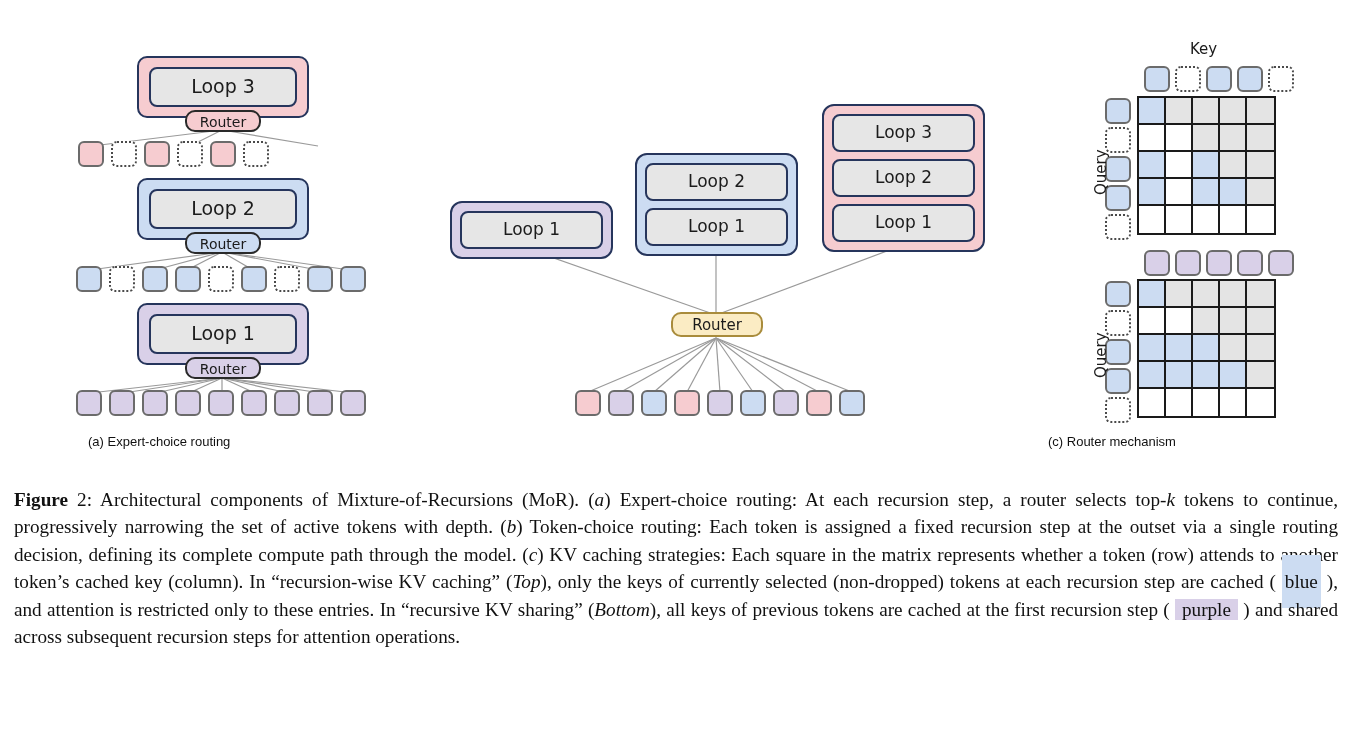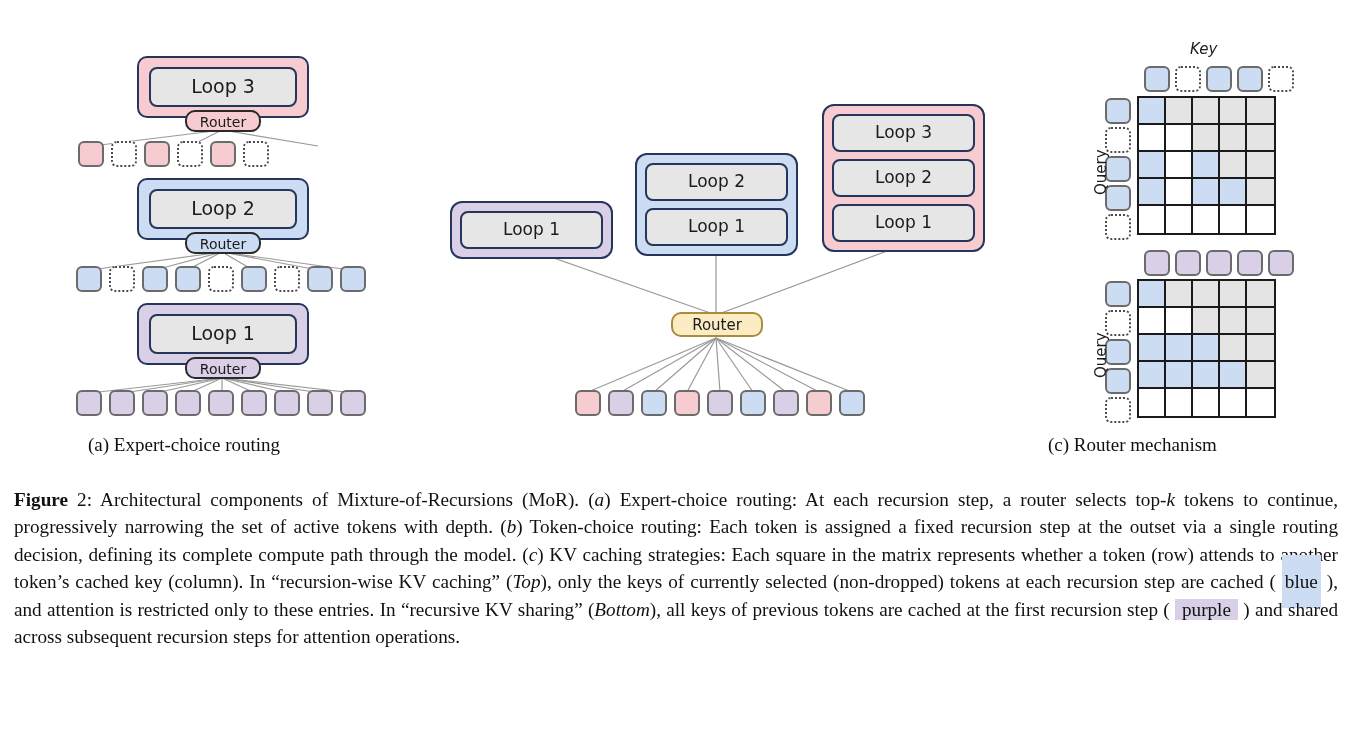--- a/index.html
+++ b/index.html
@@ -81,22 +81,22 @@
   .mcell.blue{background:#ccdcf2;}
   .mcell.gray{background:#e4e4e4;}
   .mcell.white{background:#ffffff;}
 
   .axis-label{
     position:absolute;font-family:"DejaVu Sans", sans-serif;font-size:15px;color:#1b1b1b;
   }
   .axis-label.vert{transform:rotate(-90deg);transform-origin:left top;white-space:nowrap;}
 
   .subcap{
-    position:absolute;font-family:Liberation Serif, serif;
-    font-size:19px;color:#111;white-space:nowrap;
+    position:absolute;font-family:Liberation Sans, sans-serif;
+    font-size:13px;color:#111;white-space:nowrap;
   }
 
   
   .caption{
     position:absolute;left:14px;top:486px;width:1324px;
     font-family:"Liberation Serif", serif;
     font-size:19.2px;line-height:27.4px;color:#111;
     text-align:justify;
   }
   .caption b{font-weight:bold;}
@@ -223,21 +223,21 @@
     <span class="tok purple"></span>
     <span class="tok blue"></span>
     <span class="tok pink"></span>
     <span class="tok purple"></span>
     <span class="tok blue"></span>
     <span class="tok purple"></span>
     <span class="tok pink"></span>
     <span class="tok blue"></span>
   </div>
 
-  <div class="axis-label" style="left:1190px;top:40px;font-style:italic;">Key</div>
+  <div class="axis-label" style="left:1190px;top:40px;">Key</div>
 
   <div class="tokrow" style="left:1144px;top:66px;gap:5px;">
     <span class="tok blue"></span>
     <span class="tok dotted"></span>
     <span class="tok blue"></span>
     <span class="tok blue"></span>
     <span class="tok dotted"></span>
   </div>
 
   <div style="position:absolute;left:1105px;top:98px;display:flex;flex-direction:column;gap:3px;">

